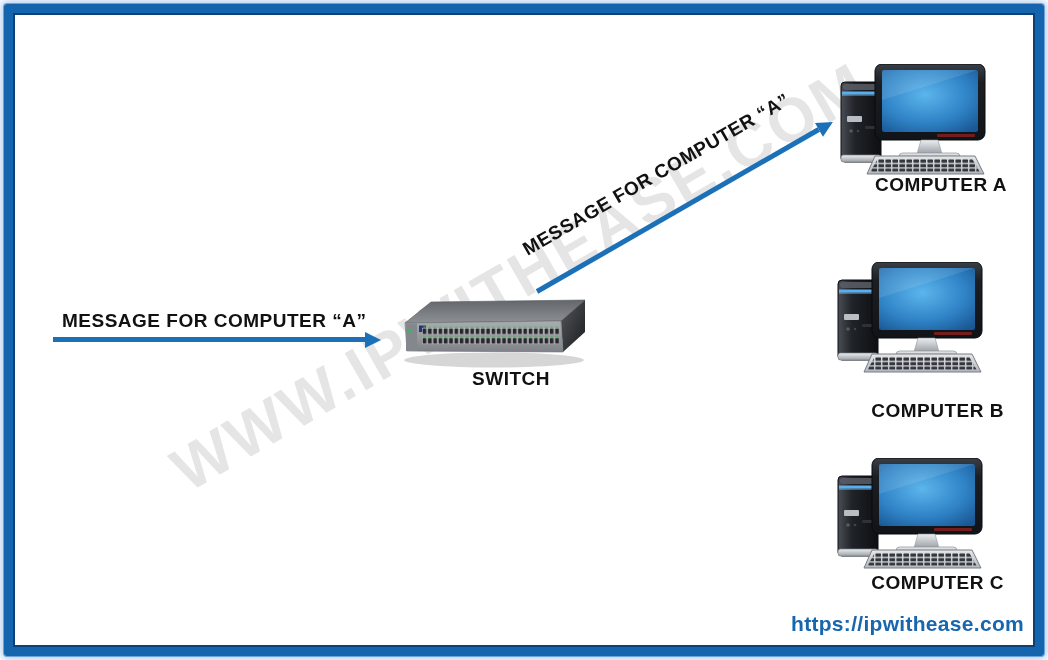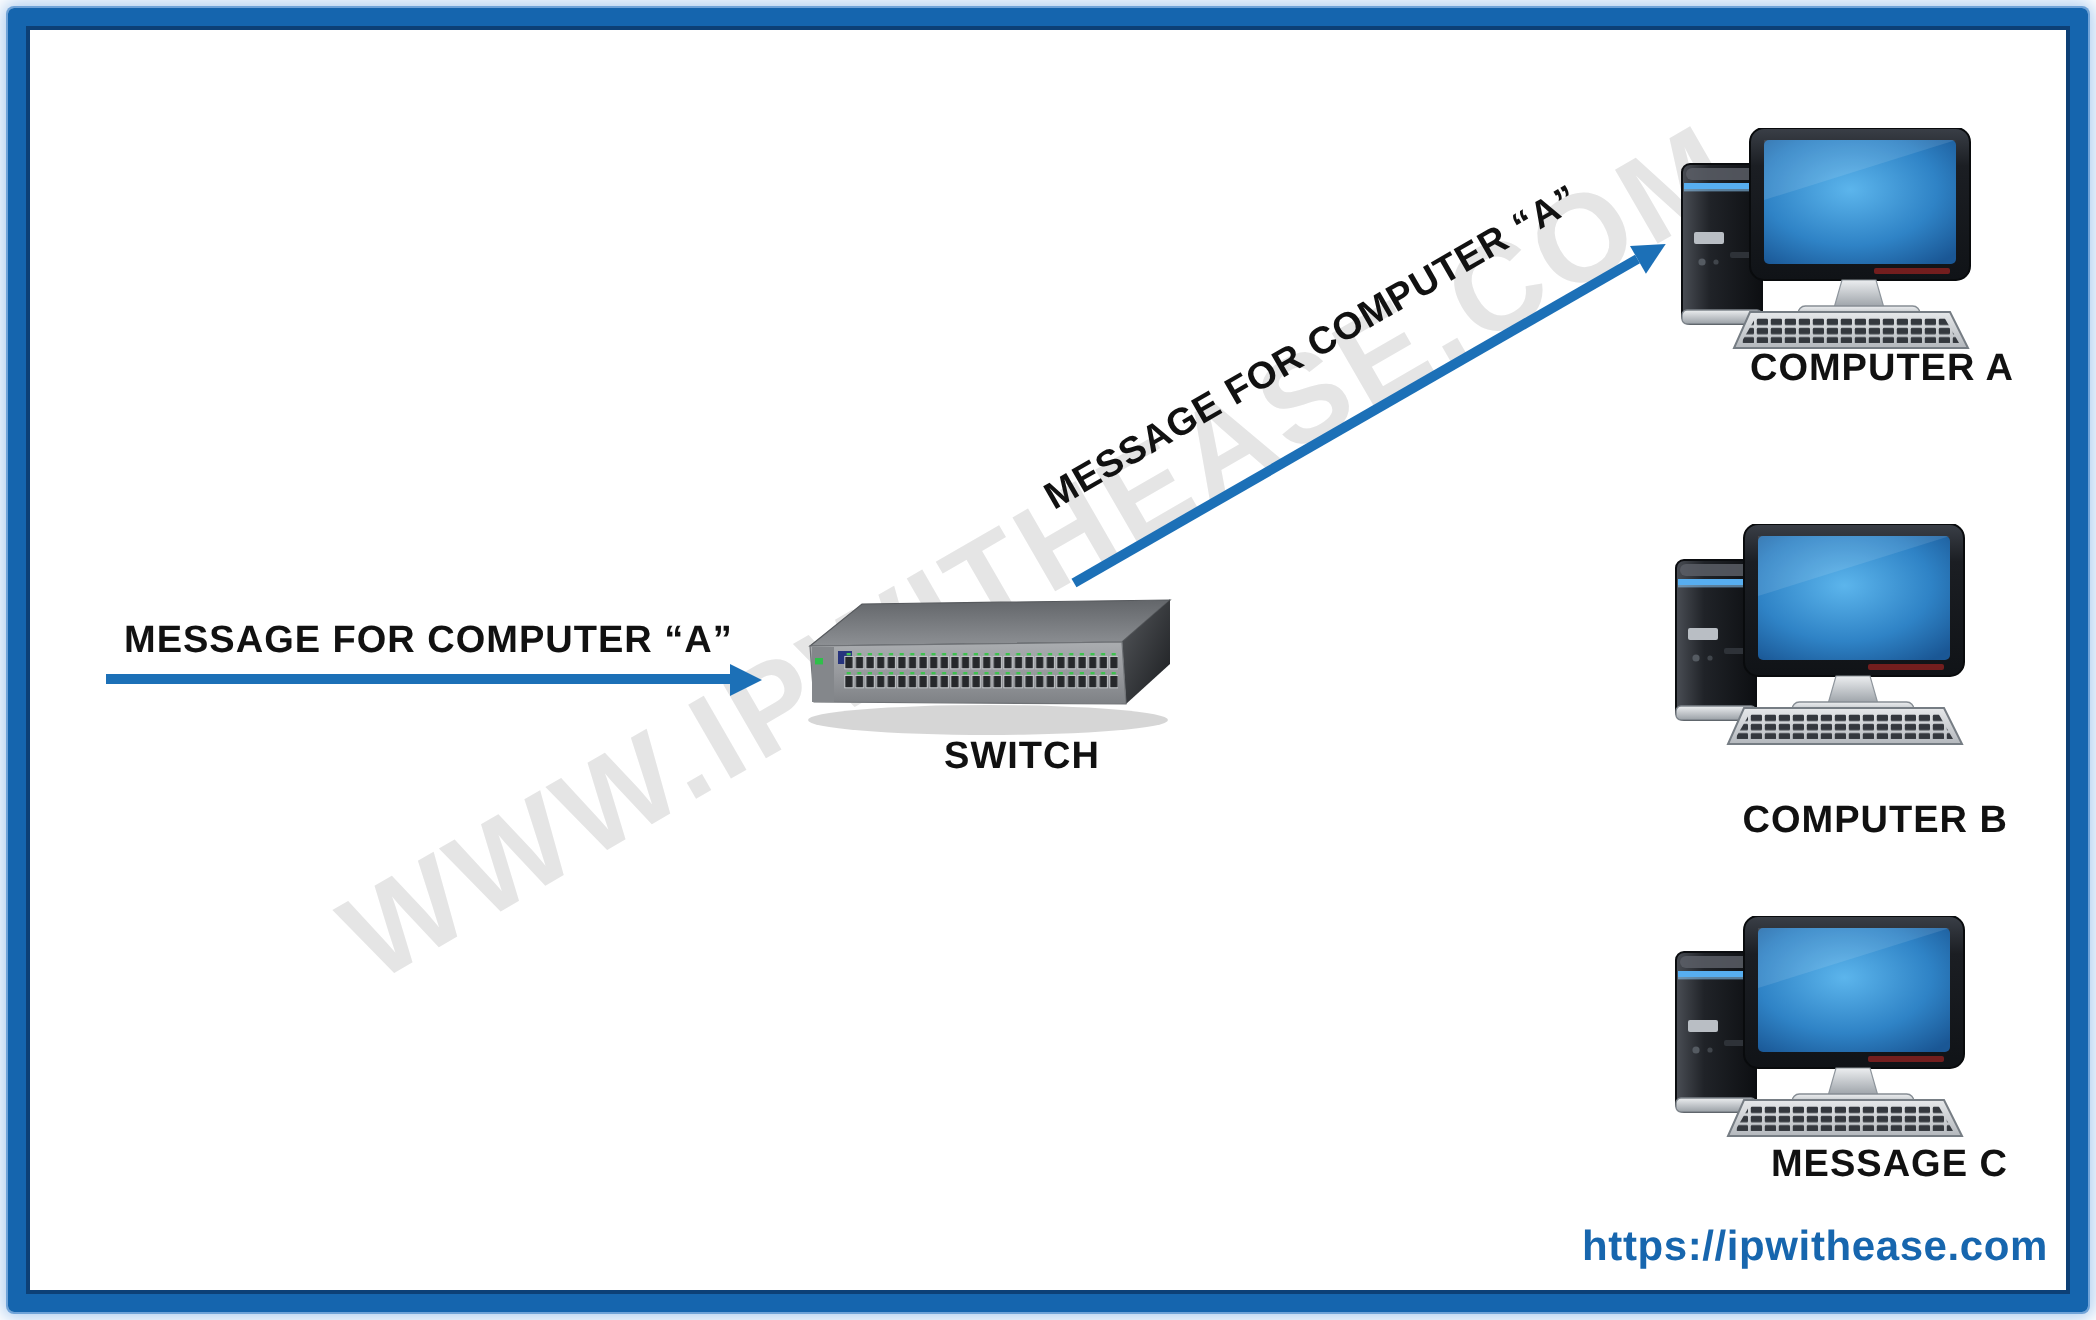--- a/index.html
+++ b/index.html
@@ -159,15 +159,15 @@
 <div class="label pc-label pc-label-a">COMPUTER A</div>
 
 <svg class="pc pc-b" viewBox="0 0 150 112">
     <use href="#pc-icon"></use>
   </svg>
 <div class="label pc-label pc-label-b">COMPUTER B</div>
 
 <svg class="pc pc-c" viewBox="0 0 150 112">
     <use href="#pc-icon"></use>
   </svg>
-<div class="label pc-label pc-label-c">MESSAGE C</div>
+<div class="label pc-label pc-label-c">COMPUTER C</div>
 
 <a class="footer-url" href="#">https://ipwithease.com</a>
 
 </body></html>

